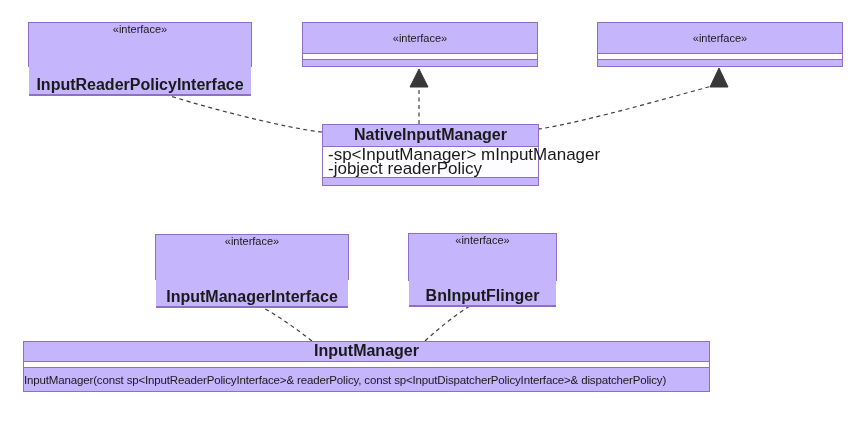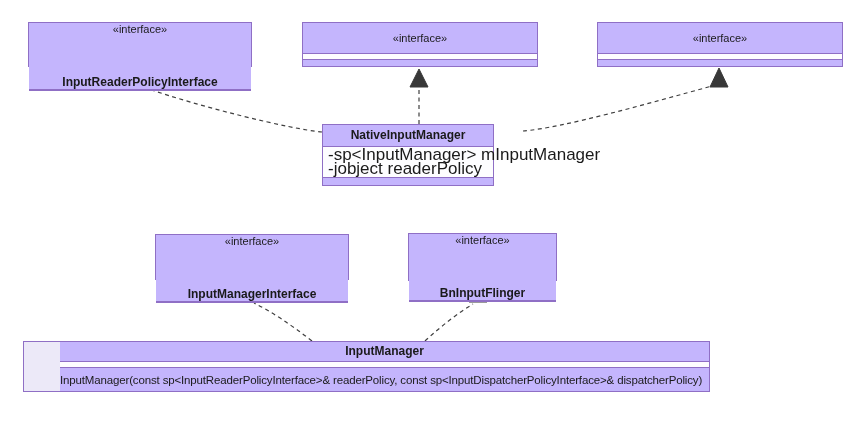--- a/index.html
+++ b/index.html
@@ -15,21 +15,21 @@
   }
   .comp{box-sizing:border-box;}
   .comp + .comp{border-top:1px solid #8f6fc5;}
   .lav{background:#c4b5fd;gap:40px;}
   .white{background:#fdfdff;}
   .hdr{
     flex:1;display:flex;flex-direction:column;justify-content:center;align-items:center;
     line-height:1.15;
   }
   .stereo{font-size:11px;}
-  .cname{font-size:12px;font-weight:bold;}
+  .cname{font-size:16px;font-weight:bold;}
   .attrs{flex:1;padding:1px 5px;font-size:17px;line-height:14px;white-space:nowrap;}
   .methods{
     flex:1;display:flex;align-items:center;justify-content:flex-start;
     font-size:11.5px;letter-spacing:-0.15px;white-space:nowrap;overflow:hidden;
   }
   .strip6{height:6px;}
   .strip7{height:7px;}
   .strip8{height:8px;}
   .hdr-sm{flex:none;height:21px;}
   .hdr-bottom{flex:none;height:19px;}
@@ -74,21 +74,21 @@
   </div>
 
   <div class="uml-class" style="left:597px;top:22px;width:246px;height:45px;">
     <div class="comp hdr lav">
       <div class="stereo">«interface»</div>
     </div>
     <div class="comp white strip6"></div>
     <div class="comp lav strip7"></div>
   </div>
 
-  <div class="uml-class" style="left:322px;top:124px;width:172px;height:62px;">
+  <div class="uml-class" style="left:322px;top:124px;width:217px;height:62px;">
     <div class="comp hdr lav hdr-sm">
       <div class="cname">NativeInputManager</div>
     </div>
     <div class="comp attrs white">
       <div>-sp&lt;InputManager&gt; mInputManager</div>
       <div>-jobject readerPolicy</div>
     </div>
     <div class="comp lav strip8"></div>
   </div>
 
@@ -103,21 +103,21 @@
 
   <div class="uml-class" style="left:408px;top:233px;width:149px;height:48px;">
     <div class="comp hdr lav">
       <div class="stereo">«interface»</div>
       <div class="cname">BnInputFlinger</div>
     </div>
     <div class="comp white strip6"></div>
     <div class="comp lav strip7"></div>
   </div>
 
-  <div class="uml-class" style="left:23px;top:341px;width:687px;height:51px;padding-left:36px;">
+  <div class="uml-class" style="left:23px;top:341px;width:687px;height:51px;">
     <div class="comp hdr lav hdr-bottom">
       <div class="cname">InputManager</div>
     </div>
     <div class="comp white strip6"></div>
     <div class="comp methods lav">
       <div>InputManager(const sp&lt;InputReaderPolicyInterface&gt;&amp; readerPolicy, const sp&lt;InputDispatcherPolicyInterface&gt;&amp; dispatcherPolicy)</div>
     </div>
   </div>
 
 </div>

